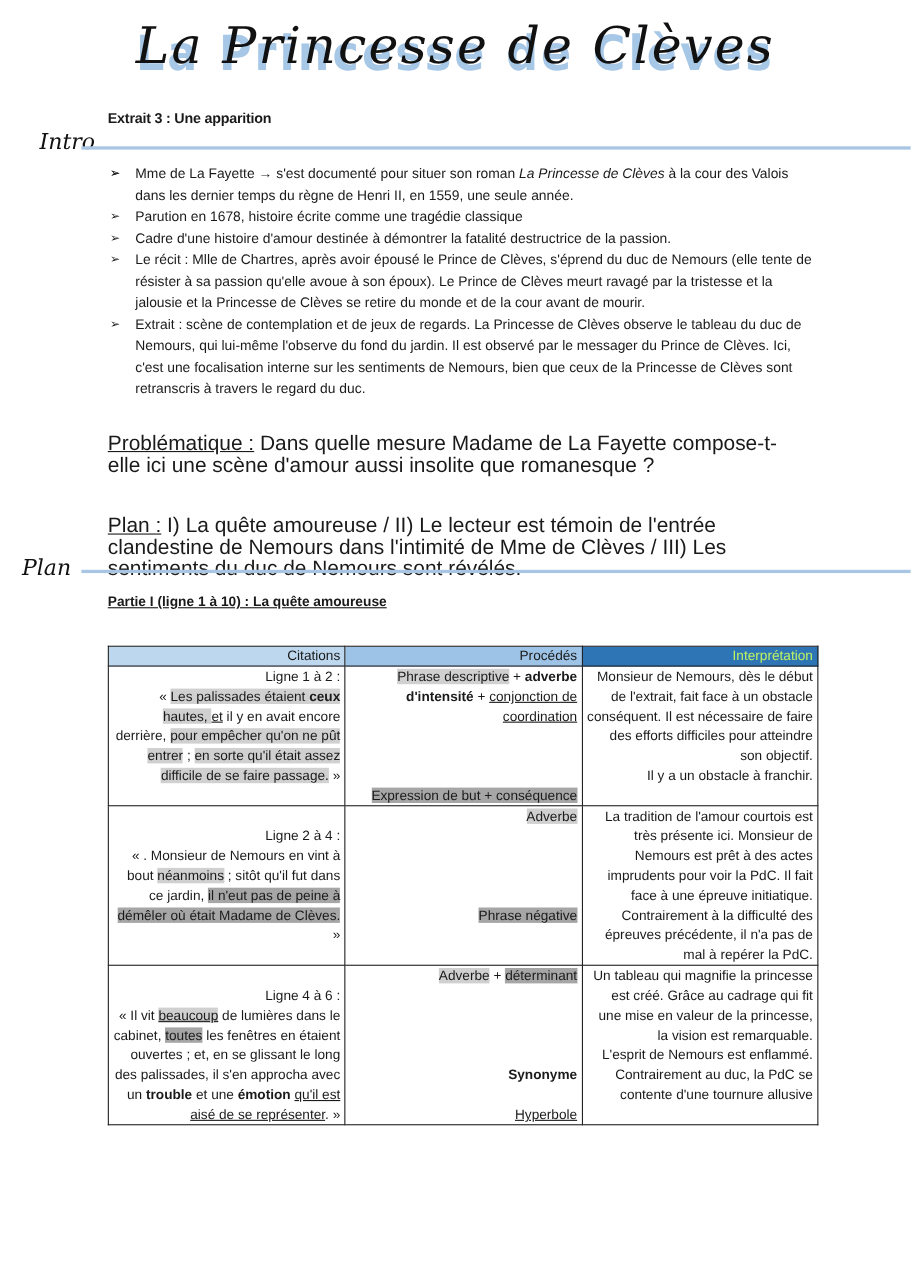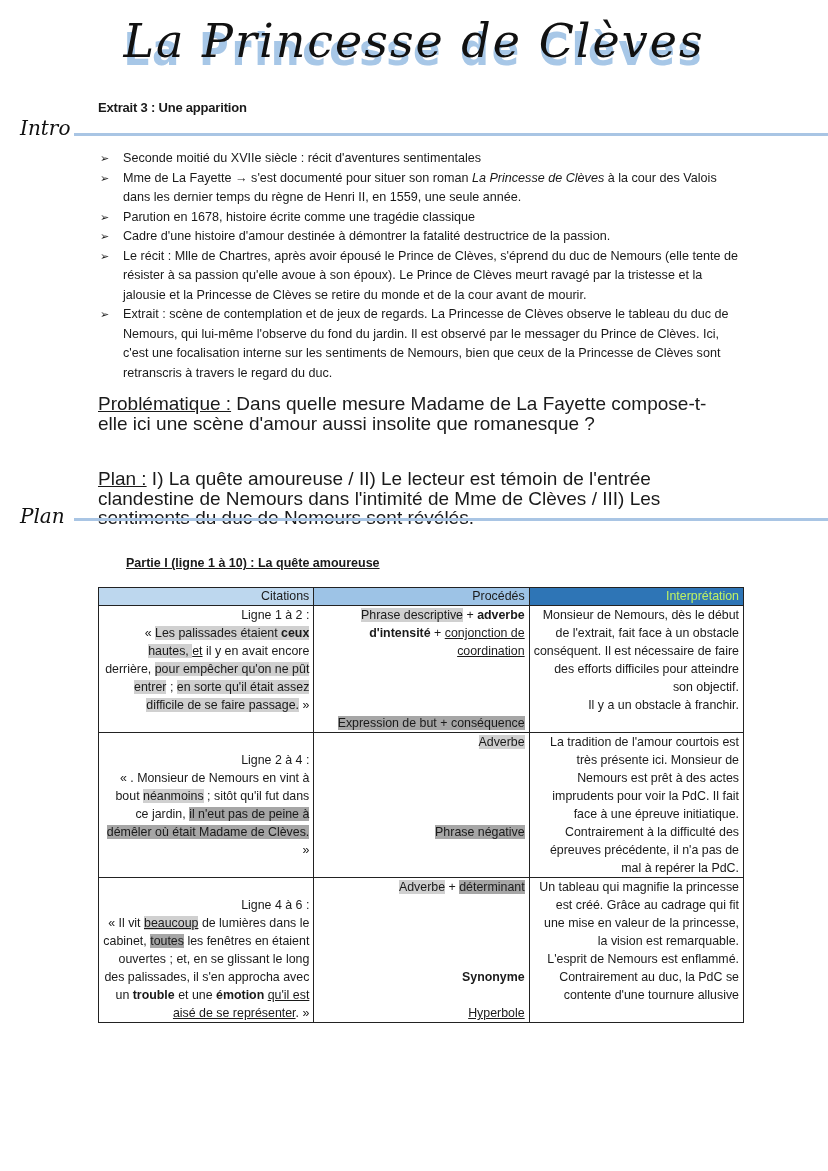--- a/index.html
+++ b/index.html
@@ -17,22 +17,22 @@
     .section-label { position: absolute; left: 20px; font-family: "DejaVu Serif", serif;
       font-style: italic; font-size: 20px; color: #111; }
     .section-line { position: absolute; left: 74px; right: 0; height: 3px; background: #a9c5e4; }
     .bullets { position: absolute; left: 98px; top: 149px; width: 640px; margin: 0; padding: 0; list-style: none;
       font-family: "Liberation Sans", sans-serif; font-size: 12.6px; line-height: 19.5px; }
     .bullets li { position: relative; padding-left: 25px; }
     .bullets li .arrow { position: absolute; left: 2px; top: 0; font-size: 11px; }
     .para { position: absolute; left: 98px; width: 630px; font-family: "Liberation Sans", sans-serif;
       font-size: 19px; line-height: 19.5px; }
     .u { text-decoration: underline; }
-    .partie { position: absolute; left: 98px; top: 556px; font-family: "Liberation Sans", sans-serif;
-      font-size: 12.5px; font-weight: bold; text-decoration: underline; margin-left: 28px; }
+    .partie { position: absolute; left: 98px; top: 540px; font-family: "Liberation Sans", sans-serif;
+      font-size: 12.5px; font-weight: bold; text-decoration: underline; }
     table.analysis { position: absolute; left: 98px; top: 587px; width: 646px; border-collapse: collapse;
       font-family: "Liberation Sans", sans-serif; font-size: 12.4px; line-height: 18px; }
     table.analysis th, table.analysis td { border: 1px solid #222; text-align: right; vertical-align: top; padding: 0 4px; }
     table.analysis th { font-weight: normal; height: 17px; line-height: 17px; }
     th.c1 { background: #bdd7ee; width: 205px; }
     th.c2 { background: #9dc3e6; width: 205px; }
     th.c3 { background: #2e75b6; color: #bef264; width: 204px; }
     .hl { background: #d0d0d0; }
     .hl2 { background: #a6a6a6; }
     .b { font-weight: bold; }
@@ -41,25 +41,25 @@
 </head>
 <body>
 
 <div class="title-wrap">
   <div class="title-bg">La Princesse de Clèves</div>
   <div class="title-fg">La Princesse de Clèves</div>
 </div>
 
 <div class="extrait">Extrait 3 : Une apparition</div>
 
-<div class="section-label" style="top:116px;">Intro</div>
+<div class="section-label" style="top:116px;margin-left:16px;">Intro</div>
 <div class="section-line" style="top:133px;"></div>
 
 <ul class="bullets">
-  <li><span class="arrow">➢</span><span>Seconde moitié du XVIIe siècle : récit d'aventures sentimentales</span></li>
+  <li><span class="arrow">➢</span></li>
   <li><span class="arrow">➢</span><span>Mme de La Fayette → s'est documenté pour situer son roman </span><i>La Princesse de Clèves</i><span> à la cour des Valois dans les dernier temps du règne de Henri II, en 1559, une seule année.</span></li>
   <li><span class="arrow">➢</span><span>Parution en 1678, histoire écrite comme une tragédie classique</span></li>
   <li><span class="arrow">➢</span><span>Cadre d'une histoire d'amour destinée à démontrer la fatalité destructrice de la passion.</span></li>
   <li><span class="arrow">➢</span><span>Le récit : Mlle de Chartres, après avoir épousé le Prince de Clèves, s'éprend du duc de Nemours (elle tente de résister à sa passion qu'elle avoue à son époux). Le Prince de Clèves meurt ravagé par la tristesse et la jalousie et la Princesse de Clèves se retire du monde et de la cour avant de mourir.</span></li>
   <li><span class="arrow">➢</span><span>Extrait : scène de contemplation et de jeux de regards. La Princesse de Clèves observe le tableau du duc de Nemours, qui lui-même l'observe du fond du jardin. Il est observé par le messager du Prince de Clèves. Ici, c'est une focalisation interne sur les sentiments de Nemours, bien que ceux de la Princesse de Clèves sont retranscris à travers le regard du duc.</span></li>
 </ul>
 
 <div class="para" style="top:394px;">
   <span class="u">Problématique :</span><span> Dans quelle mesure Madame de La Fayette compose-t-elle ici une scène d'amour aussi insolite que romanesque ?</span>
 </div>

